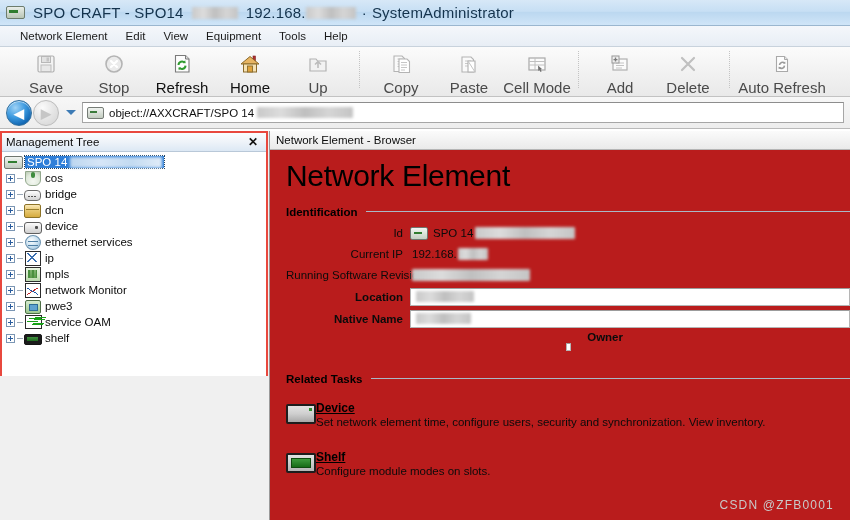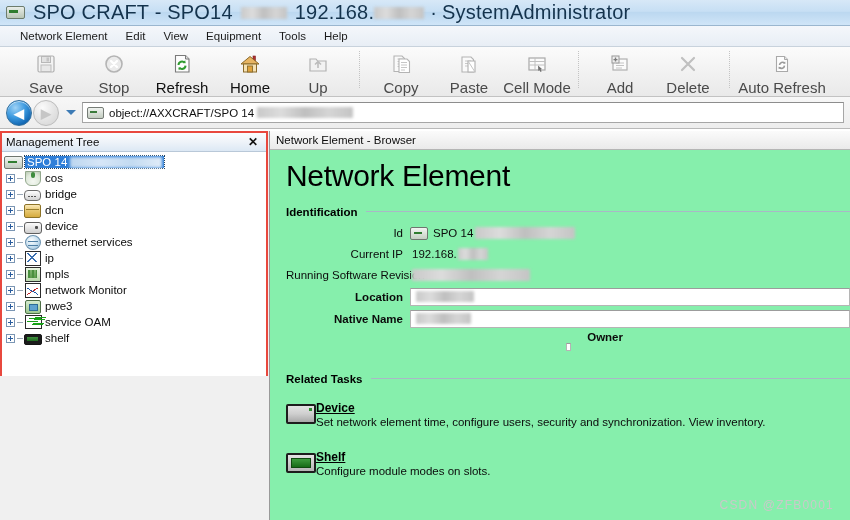--- a/index.html
+++ b/index.html
@@ -21,21 +21,21 @@
   .tb-icon{
     width:17px;height:11px;border-radius:2px;flex:0 0 auto;
     background:linear-gradient(to bottom,#e9eee9,#b9c6b6);
     border:1px solid #6d7c6d;position:relative;margin-right:8px;
   }
   .tb-icon:after{
     content:"";position:absolute;left:2px;top:3px;width:9px;height:3px;
     background:#2f7d2f;
   }
   .title-text{
-    font-size:20px;color:#14334d;letter-spacing:.2px;white-space:nowrap;
+    font-size:15px;color:#14334d;letter-spacing:.2px;white-space:nowrap;
     display:flex;align-items:center;
   }
   .blur{
     display:inline-block;vertical-align:middle;border-radius:1px;
     background:linear-gradient(90deg,#c9c9c9,#dcdcdc,#bfbfbf,#d5d5d5,#c4c4c4);
     filter:blur(1.6px);
   }
   .blur-blue{
     display:inline-block;vertical-align:middle;
     background:linear-gradient(90deg,#bcd6ef,#d6e6f7,#c2daf1,#e0ecf8);
@@ -236,21 +236,21 @@
   .ic-shelf{
     width:16px;height:9px;border-radius:2px;margin-top:2px;
     background:#1b1b1b;border:1px solid #151515;
   }
   .ic-shelf:after{content:"";position:absolute;left:2px;top:2px;width:11px;height:4px;
     background:linear-gradient(to bottom,#3f8f3f,#1f6a1f);}
 
   
   .rightpane{
     position:absolute;left:269px;top:0;width:581px;height:389px;
-    background:#86efac;box-sizing:border-box;border-left:1px solid #9a9a9a;
+    background:#b91c1c;box-sizing:border-box;border-left:1px solid #9a9a9a;
   }
   .rp-header{
     height:19px;box-sizing:border-box;
     background:linear-gradient(to bottom,#fbfbfb,#eaeaea);
     border-bottom:1px solid #b5b5b5;display:flex;align-items:center;padding-left:6px;
   }
   .rp-header .t{font-size:11.5px;color:#0c0c0c;}
   .rp-body{position:relative;height:369px;padding:0 0 0 16px;box-sizing:border-box;}
 
   .page-title{

